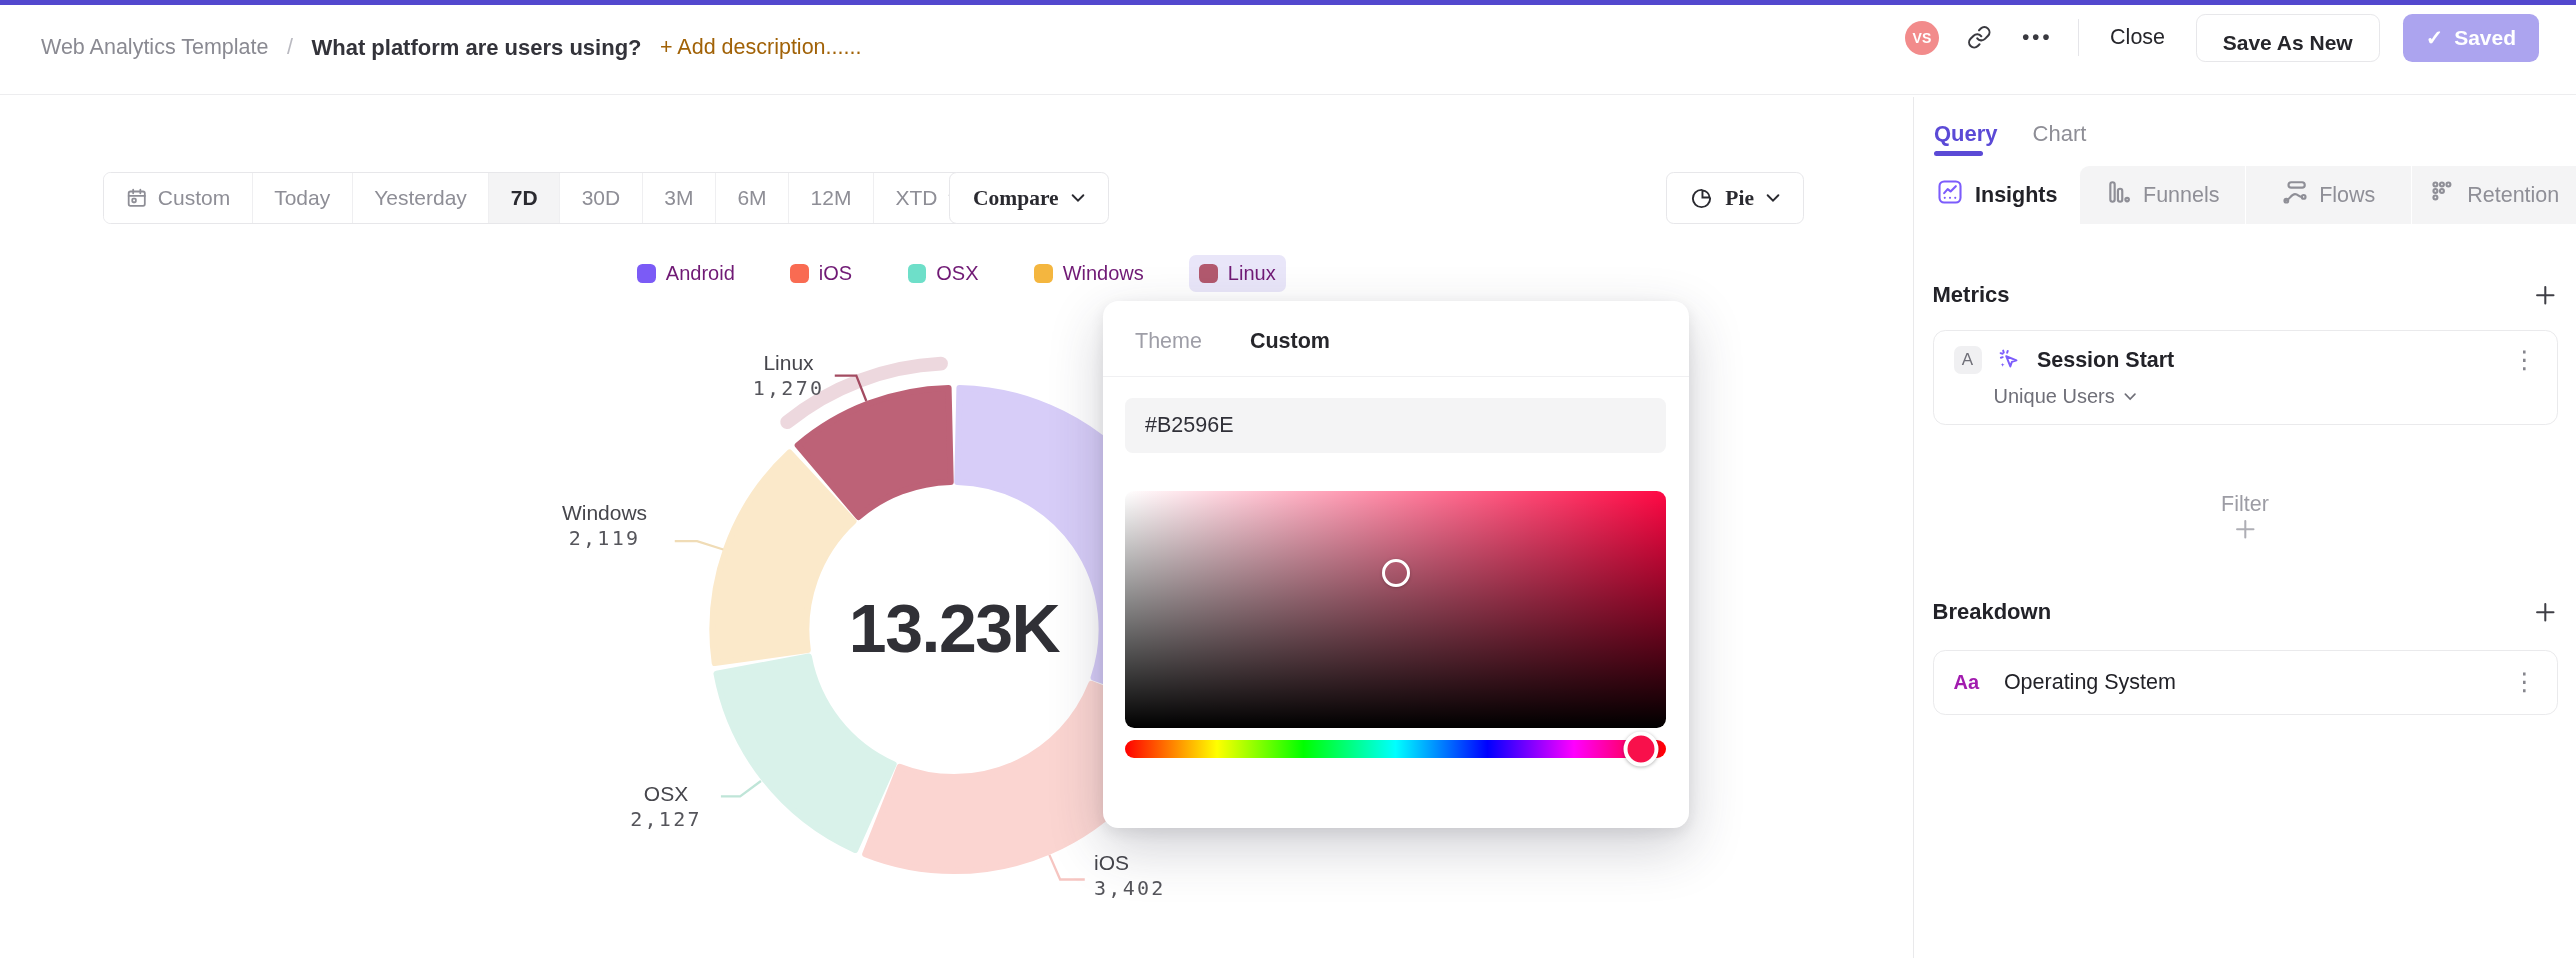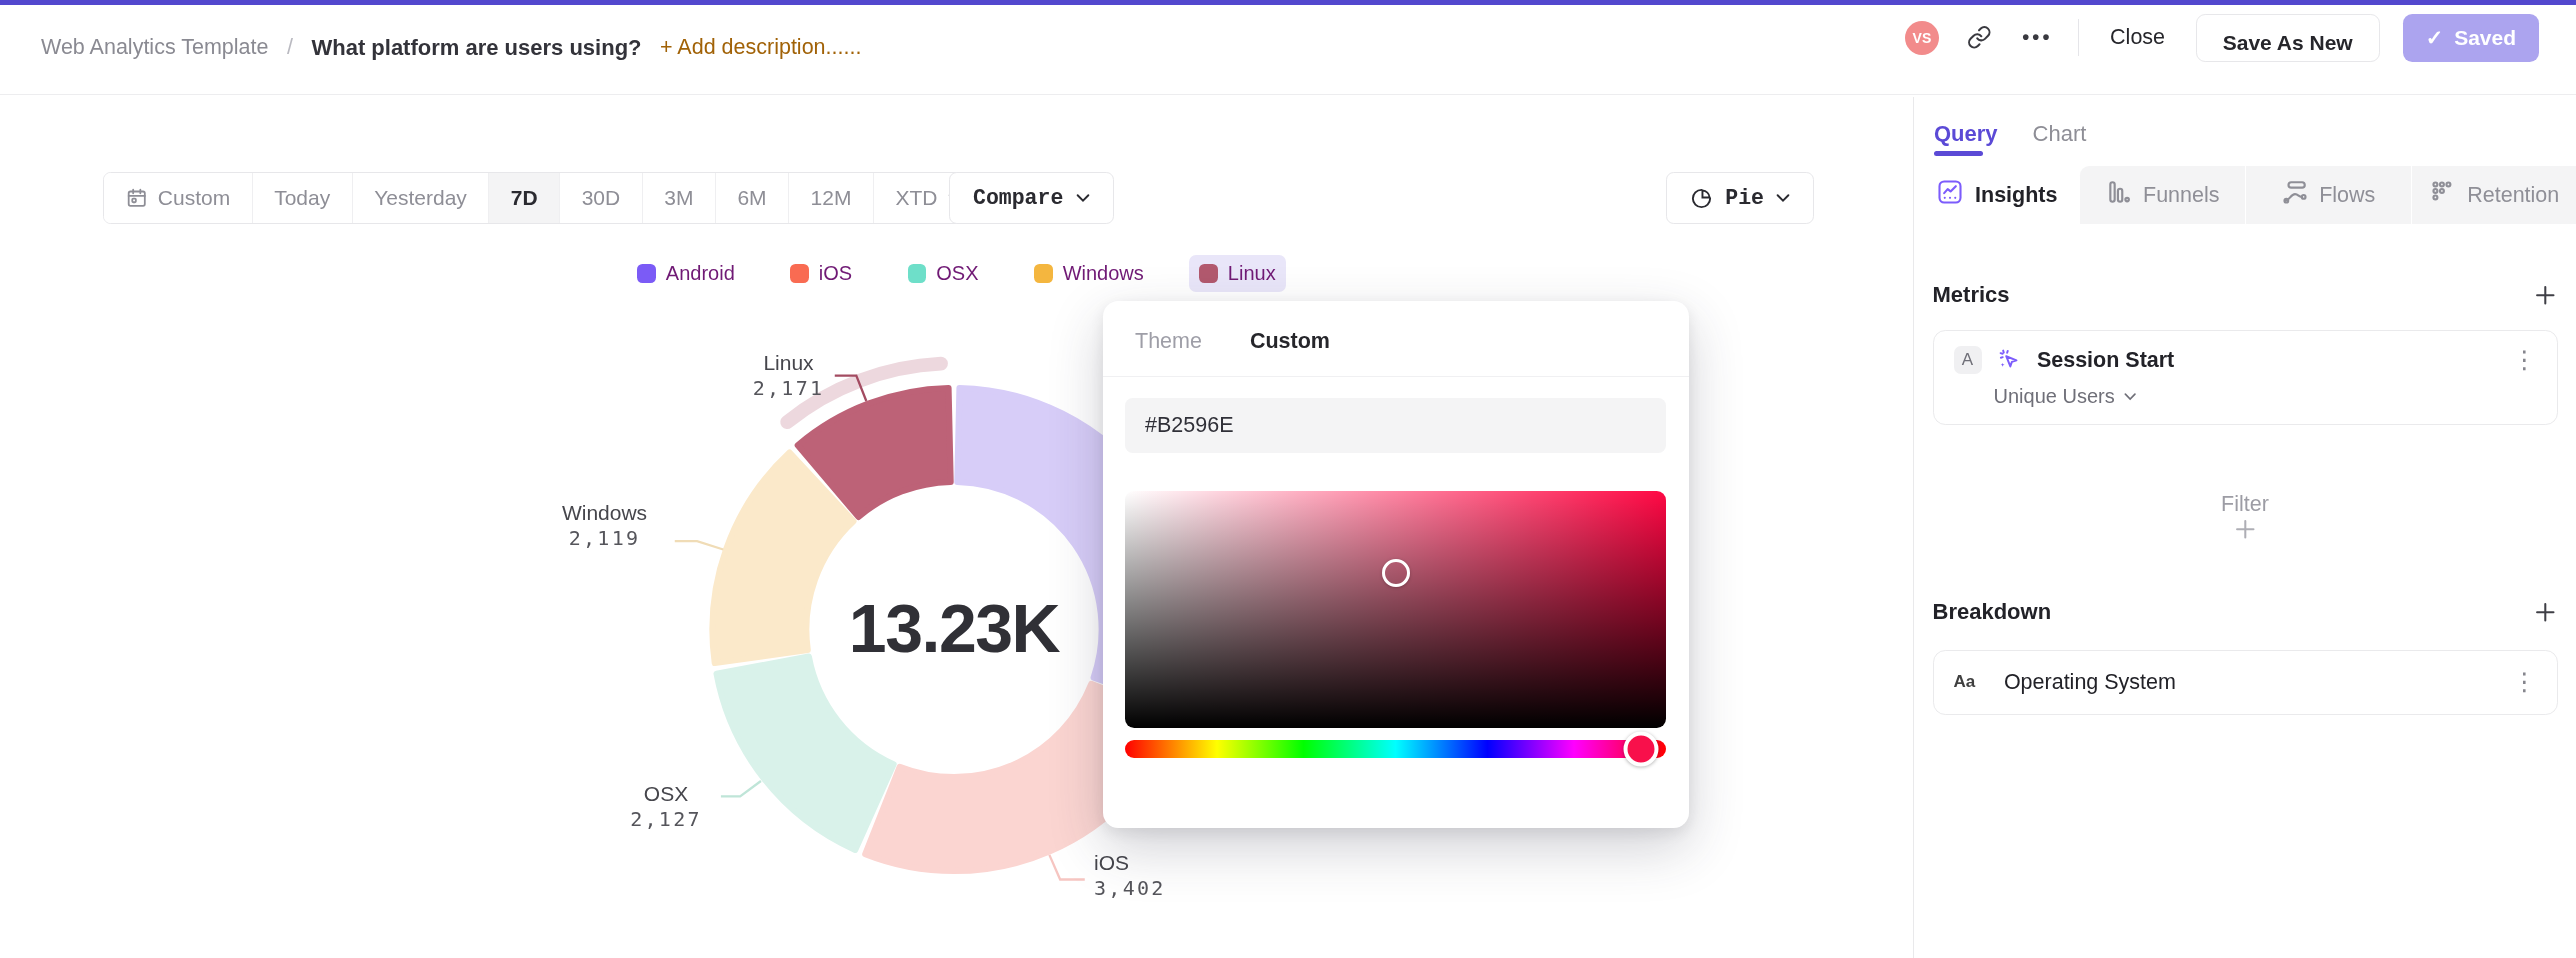--- a/index.html
+++ b/index.html
@@ -34,21 +34,21 @@
   .main { position:absolute; left:0; top:97px; width:1913px; height:862px; background:#fff; }
 
   .range-box { position:absolute; left:103px; top:75px; height:52px; display:flex; align-items:stretch;
                border:1.5px solid #e7e7ea; border-radius:7.7px; overflow:hidden; background:#fff; }
   .range-item { display:flex; align-items:center; gap:10.8px; padding:0 21.5px; font-size:21px; color:#8e8e96;
                 border-right:1.5px solid #efeff1; background:#fff; cursor:pointer; white-space:nowrap; }
   .range-item:last-child { border-right:none; }
   .range-item.active { background:#f4f4f5; color:#2a2a30; font-weight:700; }
   .pill-btn { position:absolute; height:52px; display:flex; align-items:center; gap:12.3px; padding:0 23px;
               border:1.5px solid #e7e7ea; border-radius:7.7px; background:#fff; font-size:21.5px; font-weight:600;
-              color:#2a2a30; font-family:Liberation Mono, monospace; cursor:pointer; }
+              color:#2a2a30; font-family:Liberation Serif, serif; cursor:pointer; }
   .compare-btn { left:949px; top:75px; }
   .pie-btn { left:1666px; top:75px; }
 
   .legend-row { position:absolute; left:0; top:158px; width:1913px; display:flex; justify-content:center;
                 align-items:center; gap:34px; }
   .legend-item { display:flex; align-items:center; gap:10px; font-size:20px; color:#701a75;
                  padding:7px 10.8px; border-radius:7px; cursor:pointer; }
   .legend-item.selected { background:#e9e6f9; }
   .legend-swatch { width:18.5px; height:18.5px; border-radius:5.4px; }
 
@@ -103,21 +103,21 @@
   .plus { color:#3f3f46; display:flex; }
   .plus.muted { color:#aeaeb5; }
   .card { position:absolute; left:18.5px; width:625px; border:1.5px solid #eaeaec; border-radius:12.3px; background:#fff; }
   .card-row { display:flex; align-items:center; gap:15.4px; padding:0 20px; }
   .badge { width:28px; height:28px; border-radius:7px; background:#f0f0f2; color:#6f6f78; font-size:17px;
            display:flex; align-items:center; justify-content:center; }
   .card-title { font-size:21.5px; font-weight:600; color:#222228; flex:1; }
   .kebab { font-size:24.6px; color:#85858d; cursor:pointer; line-height:1; }
   .sub-row { display:flex; align-items:center; gap:9.2px; padding-left:60px; margin-top:10.8px;
              font-size:20px; color:#6f6f78; cursor:pointer; }
-  .aa { font-size:17px; font-weight:700; color:#404040; width:35px; }
+  .aa { font-size:20px; font-weight:700; color:#a21caf; width:35px; }
   .chev { display:inline-flex; }
 </style>
 </head>
 <body>
 
 <div class="page">
 
   <div class="topbar">
     <div class="crumbs">
       <span class="crumb-root">Web Analytics Template</span>
@@ -248,21 +248,21 @@
         <polyline points="430,80 458,80 471,113" fill="none" stroke="#a34b61" stroke-width="3"></polyline>
         <polyline points="222,295 251,295 285,306" fill="none" stroke="#f0dcb6" stroke-width="3"></polyline>
         <polyline points="282,627 307,627 334,607" fill="none" stroke="#bfe5d8" stroke-width="3"></polyline>
         <polyline points="755,735 723,735 709,703" fill="none" stroke="#f6c5c1" stroke-width="3"></polyline>
       </svg>
 
     <div class="donut-center">13.23K</div>
 
     <div class="slice-label lbl-linux">
       <div class="nm">Linux</div>
-      <div class="vl">2,171</div>
+      <div class="vl">1,270</div>
     </div>
     <div class="slice-label lbl-windows">
       <div class="nm">Windows</div>
       <div class="vl">2,119</div>
     </div>
     <div class="slice-label lbl-osx">
       <div class="nm">OSX</div>
       <div class="vl">2,127</div>
     </div>
     <div class="slice-label lbl-ios">

